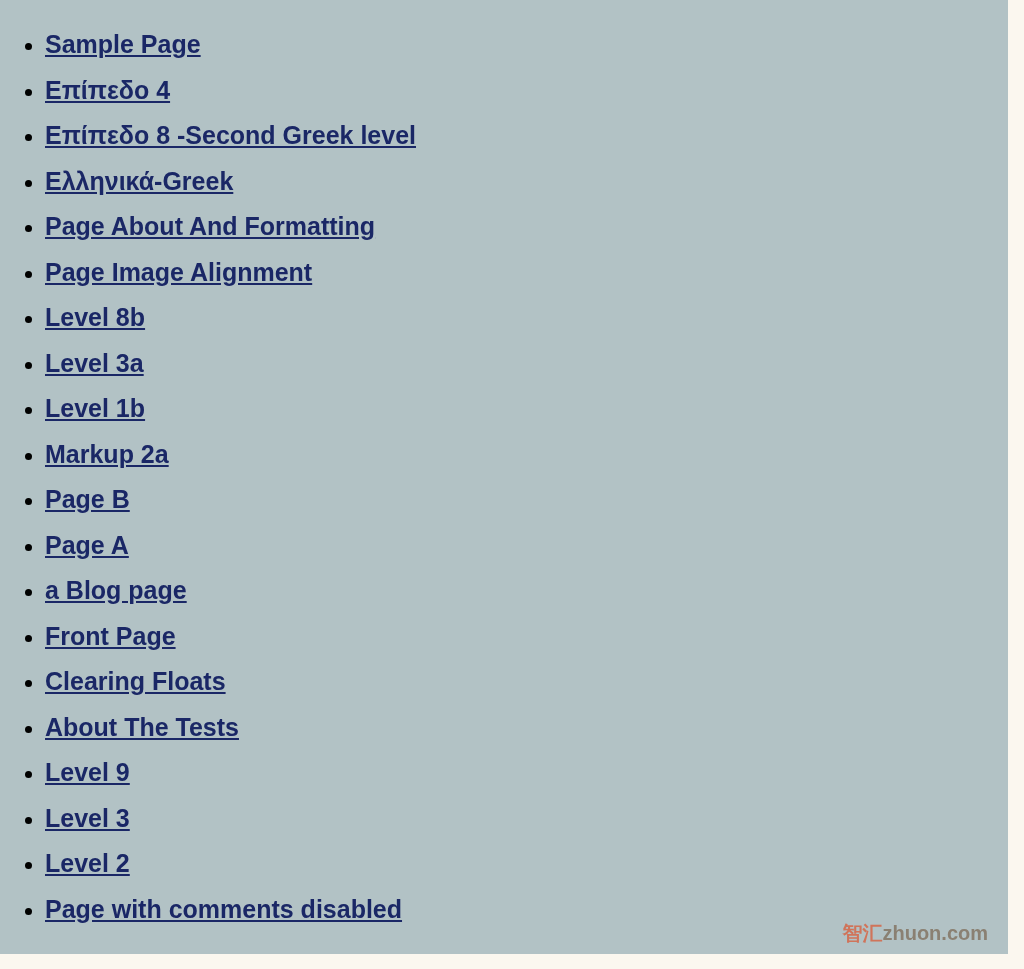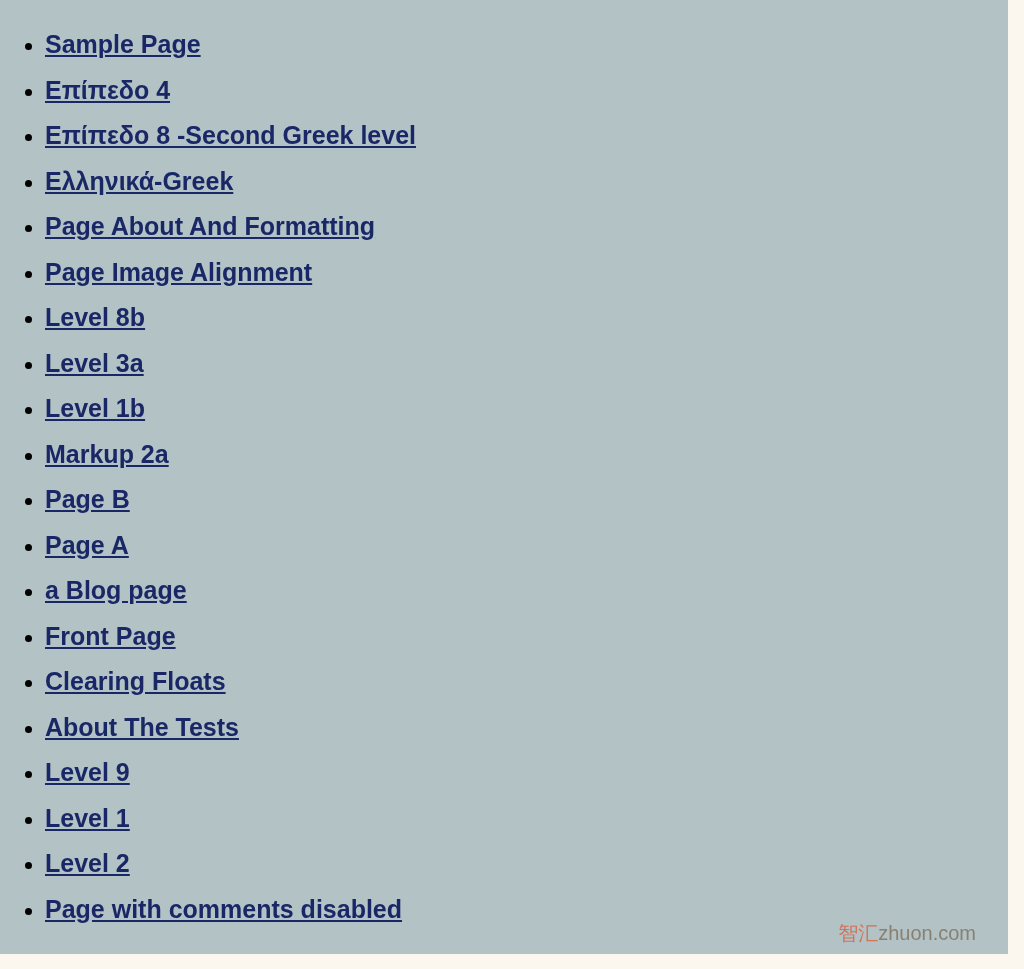--- a/index.html
+++ b/index.html
@@ -35,23 +35,23 @@
       font-size: 22px;
     }
     a {
       color: #1a2766;
       text-decoration: underline;
       font-weight: 600;
     }
     .watermark {
       position: absolute;
       bottom: 22px;
-      right: 48px;
+      right: 36px;
       font-size: 20px;
-      font-weight: 400;
+      font-weight: 700;
       pointer-events: none;
     }
     .watermark .cn {
       color: #d0745a;
     }
     .watermark .en {
       color: #8a8072;
     }
   </style>
 </head>
@@ -69,21 +69,21 @@
     <li><a href="#">Level 3a</a></li>
     <li><a href="#">Level 1b</a></li>
     <li><a href="#">Markup 2a</a></li>
     <li><a href="#">Page B</a></li>
     <li><a href="#">Page A</a></li>
     <li><a href="#">a Blog page</a></li>
     <li><a href="#">Front Page</a></li>
     <li><a href="#">Clearing Floats</a></li>
     <li><a href="#">About The Tests</a></li>
     <li><a href="#">Level 9</a></li>
-    <li><a href="#">Level 1</a></li>
+    <li><a href="#">Level 3</a></li>
     <li><a href="#">Level 2</a></li>
     <li><a href="#">Page with comments disabled</a></li>
   </ul>
 </div>
 
 <div class="watermark">
   <span class="cn">智汇</span><span class="en">zhuon.com</span>
 </div>
 
 </body></html>

